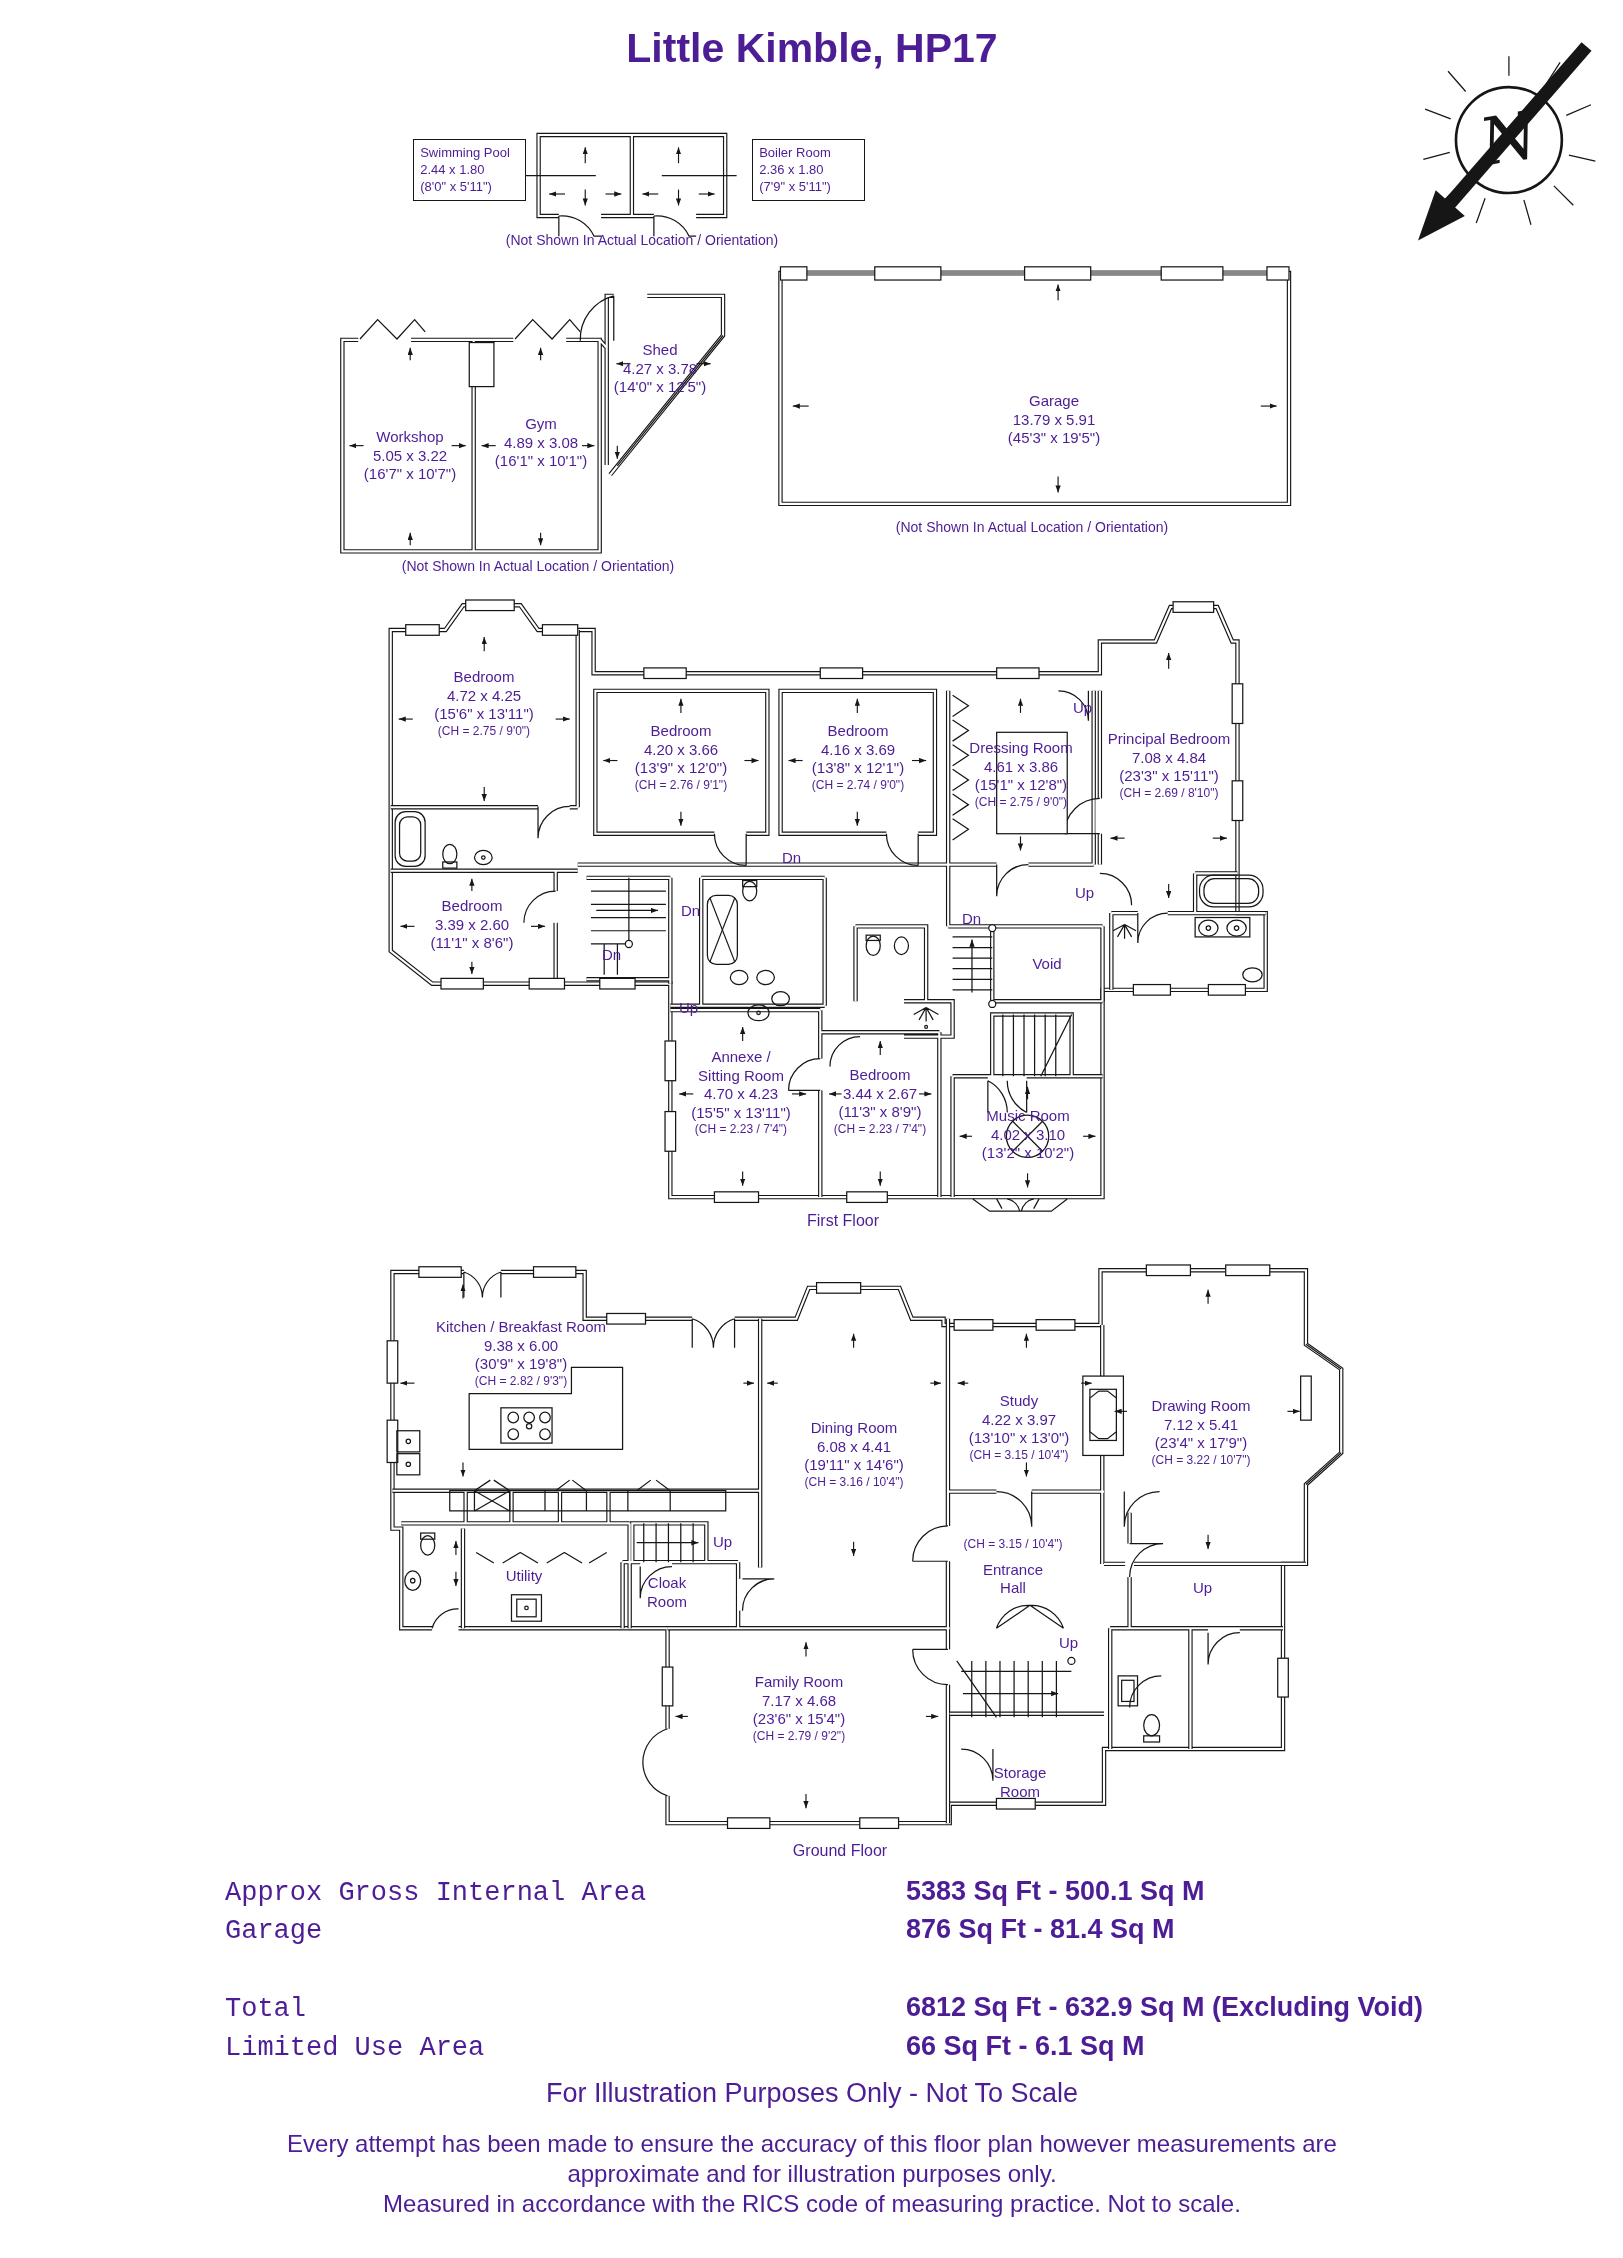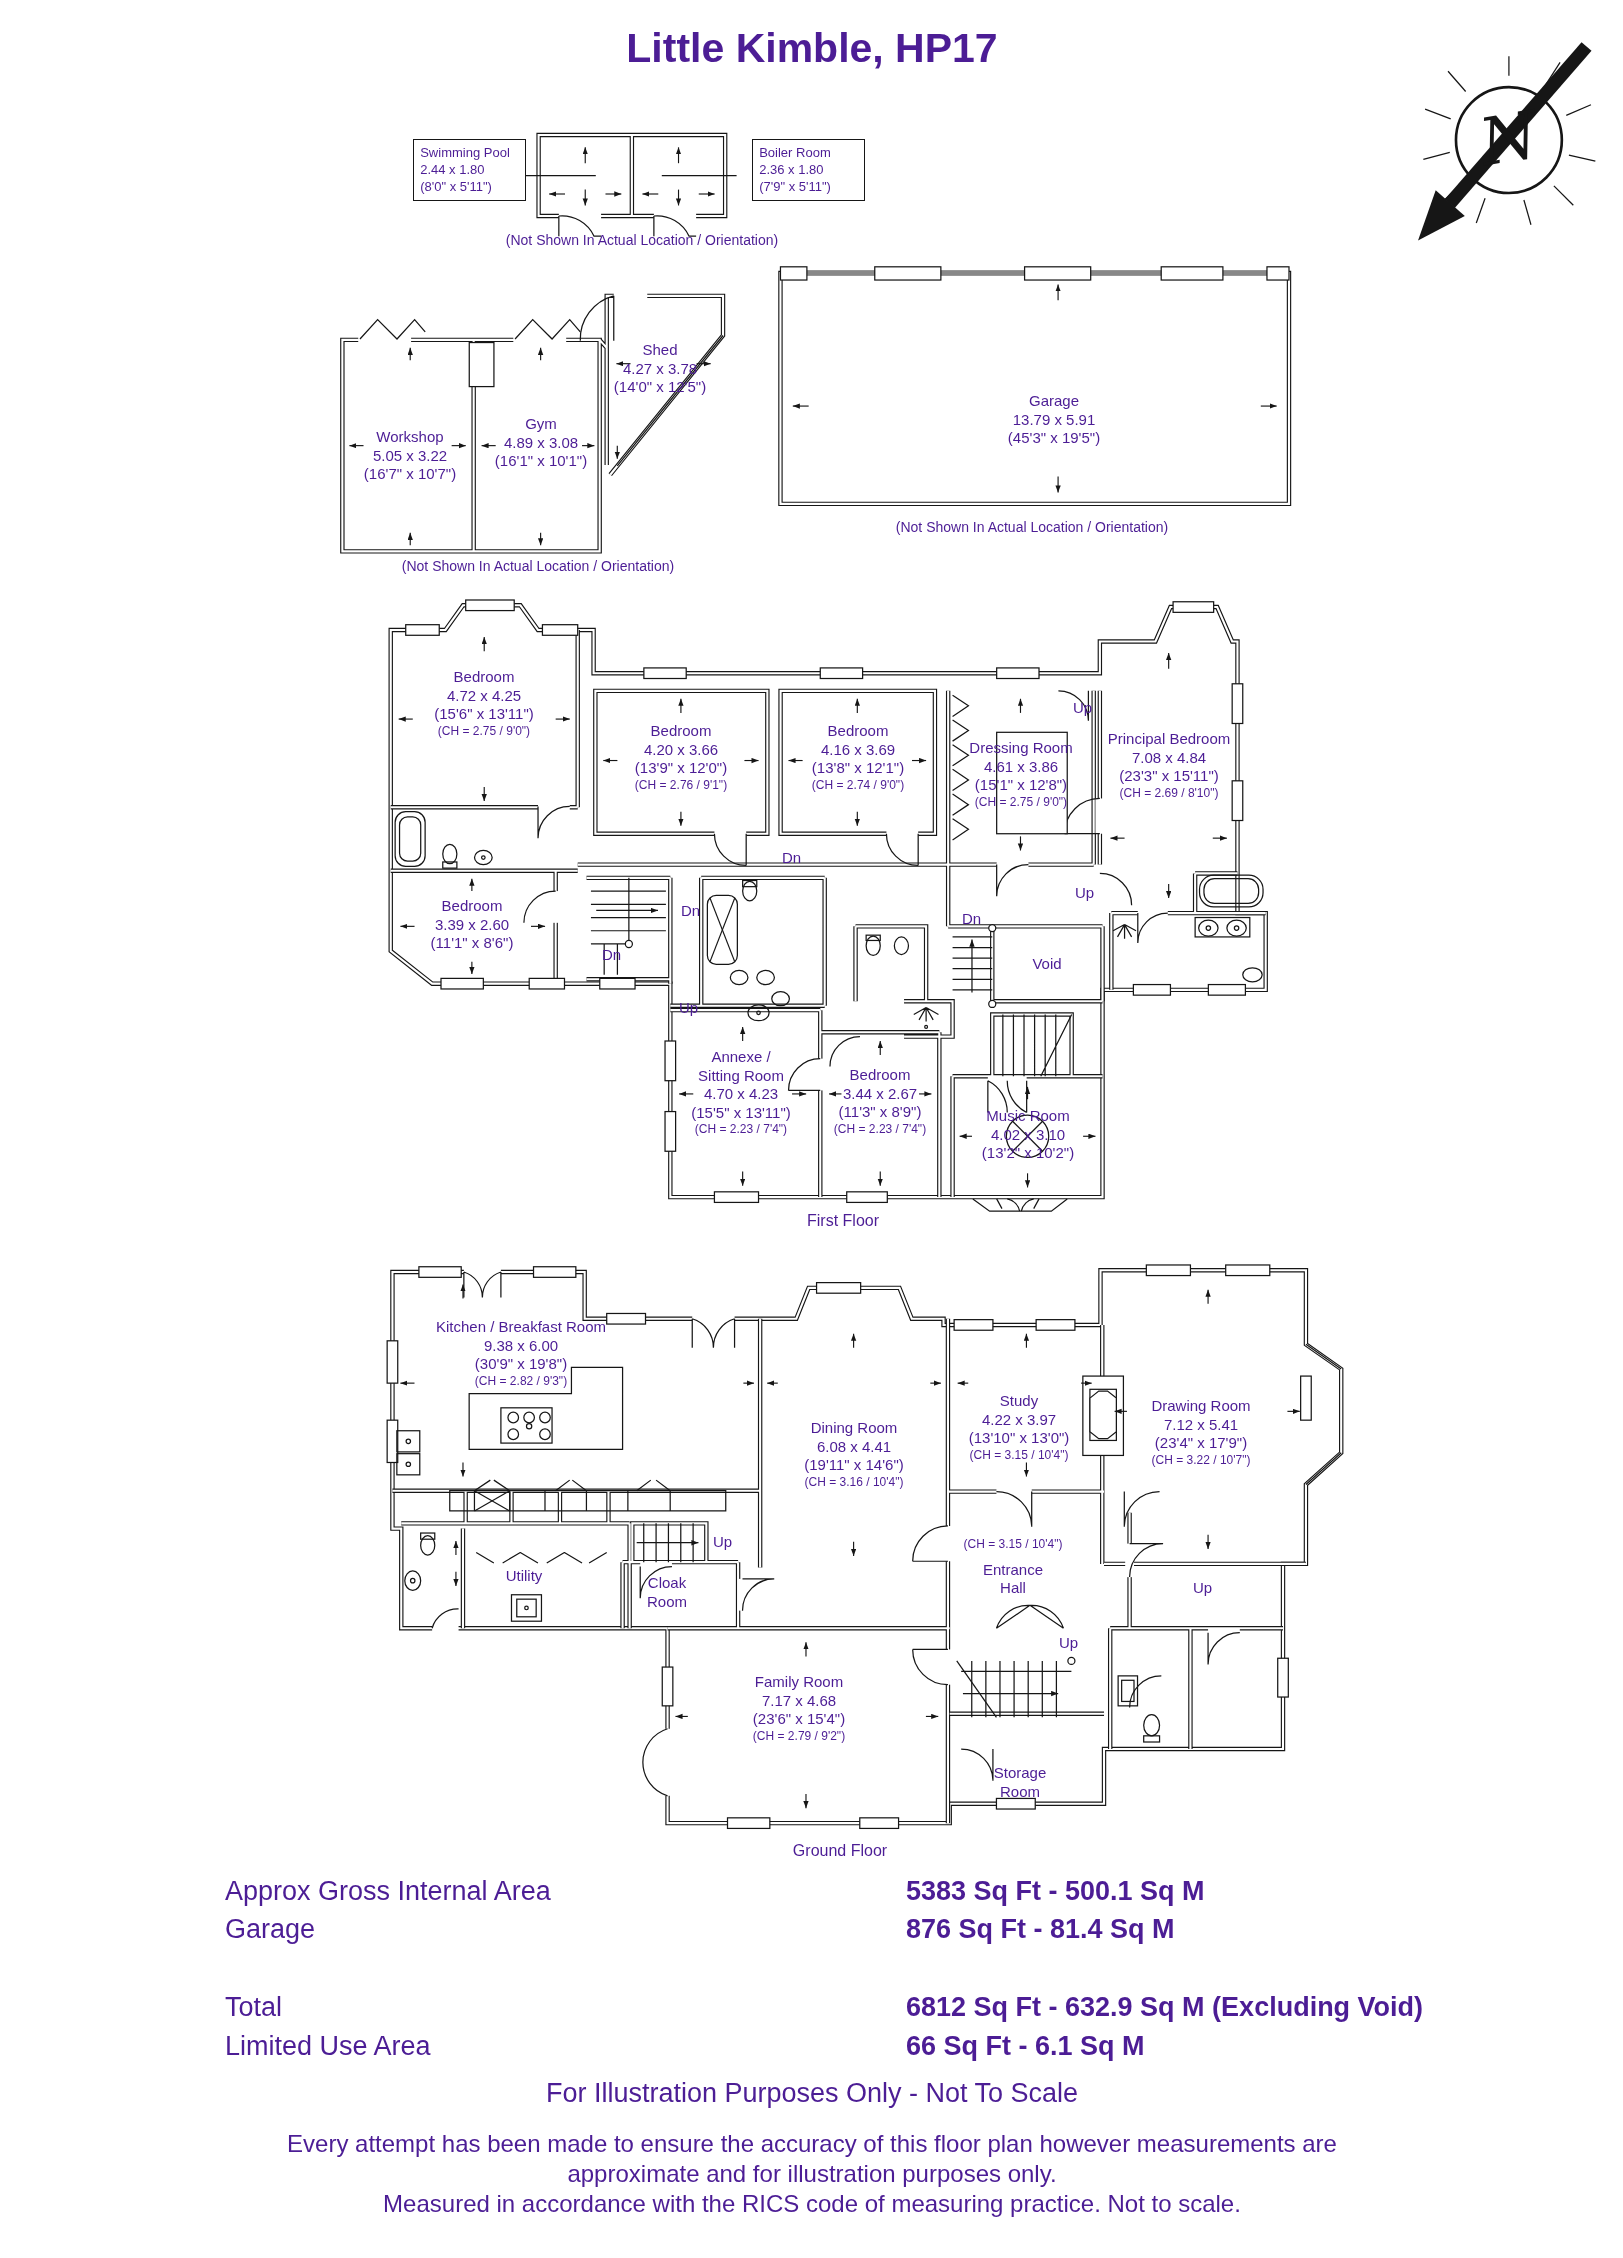--- a/index.html
+++ b/index.html
@@ -17,21 +17,21 @@
          font-size:41px;font-weight:bold;white-space:nowrap;}
   .rlabel{position:absolute;transform:translateX(-50%);text-align:center;
           font-size:15px;line-height:18.5px;white-space:nowrap;}
   .rlabel .rc{font-size:12px;line-height:15px;}
   .stair{position:absolute;font-size:15px;white-space:nowrap;}
   .cap{position:absolute;transform:translateX(-50%);font-size:14px;white-space:nowrap;}
   .floorcap{position:absolute;transform:translateX(-50%);font-size:16px;white-space:nowrap;}
   .lblbox{position:absolute;border:1.4px solid #161616;background:#fff;text-align:left;
           font-size:13px;line-height:17px;padding:4.4px 6.2px;white-space:nowrap;}
   .srow{position:absolute;left:225px;font-size:27px;white-space:nowrap;}
-  .srow .sl{display:inline-block;width:681px;}
+  .srow .sl{display:inline-block;width:681px;font-family:Liberation Mono, monospace;}
   .srow .sv{font-weight:bold;}
   .centerline{position:absolute;transform:translateX(-50%);white-space:nowrap;}
 </style>
 </head>
 <body>
 
 <div id="page">
 
   <svg width="0" height="0">
     <defs>

